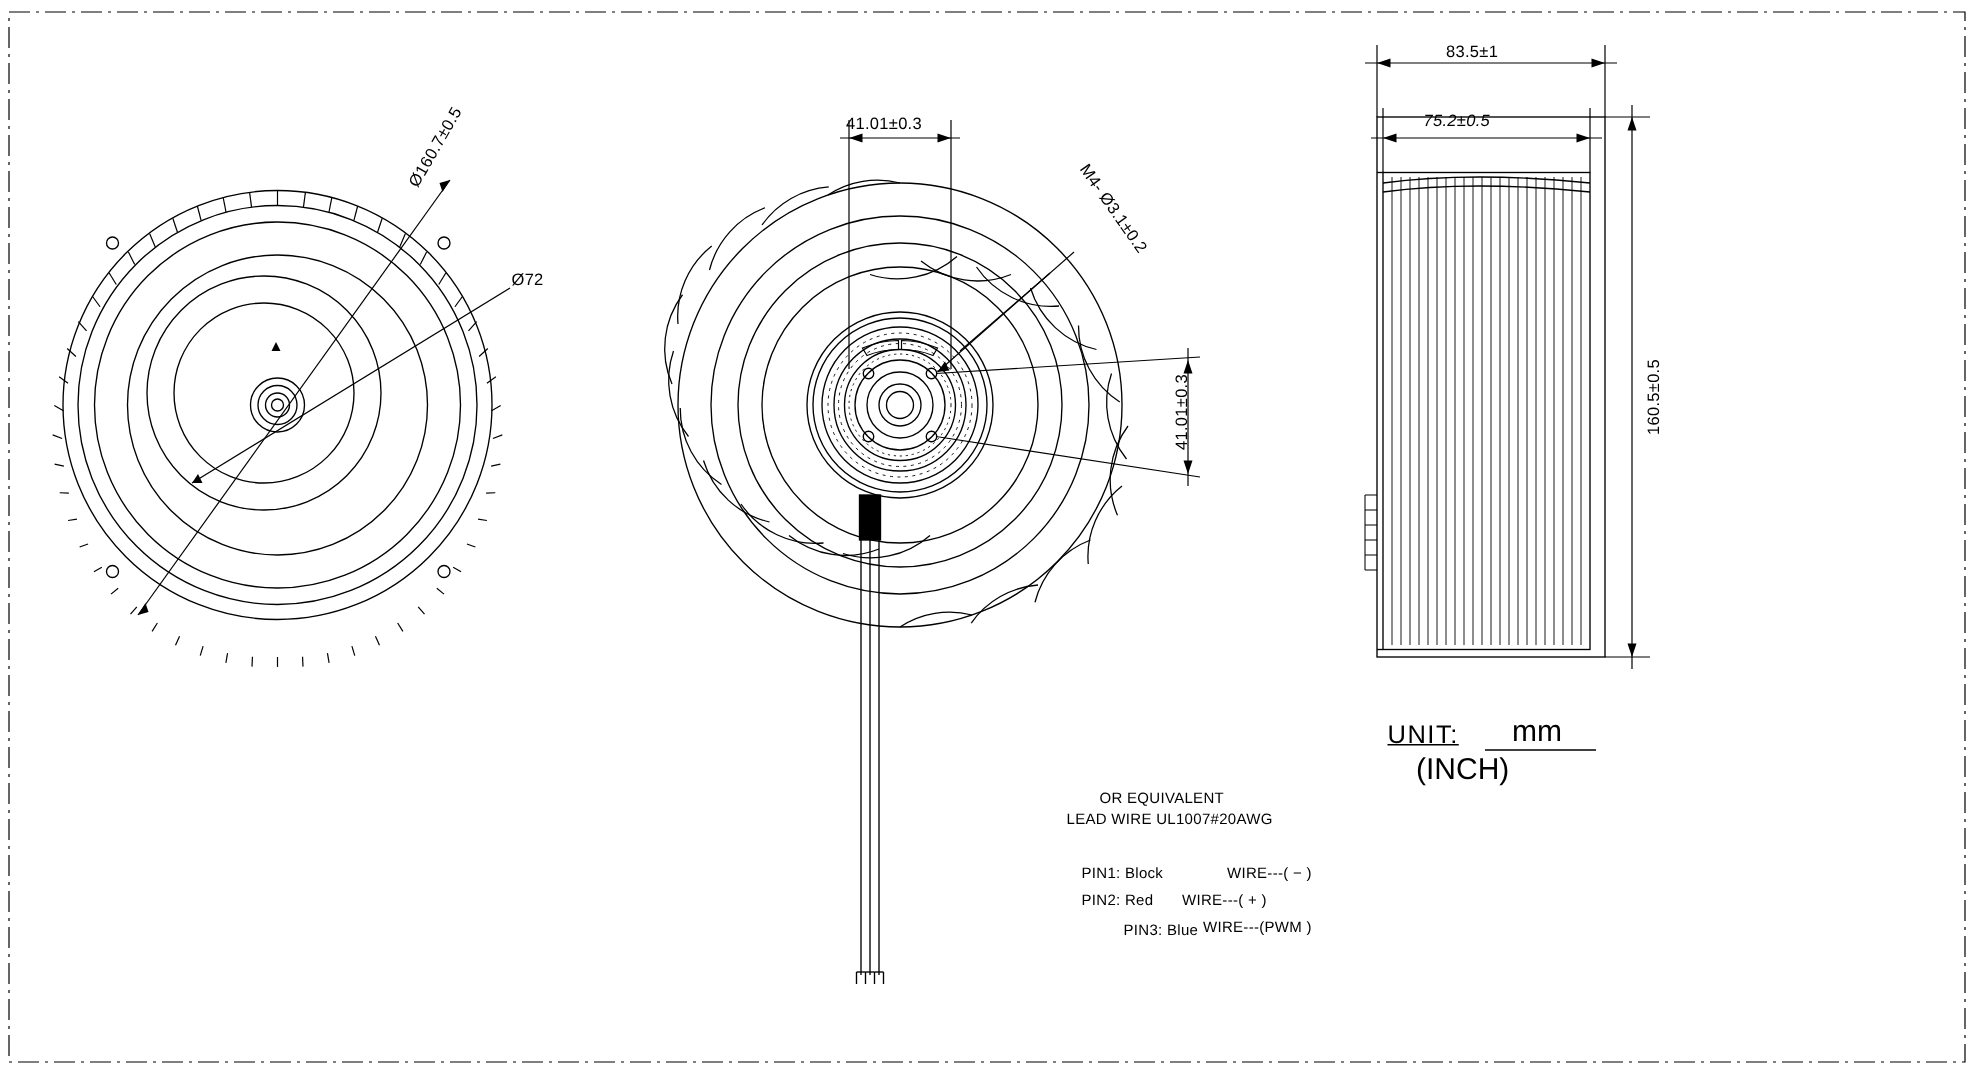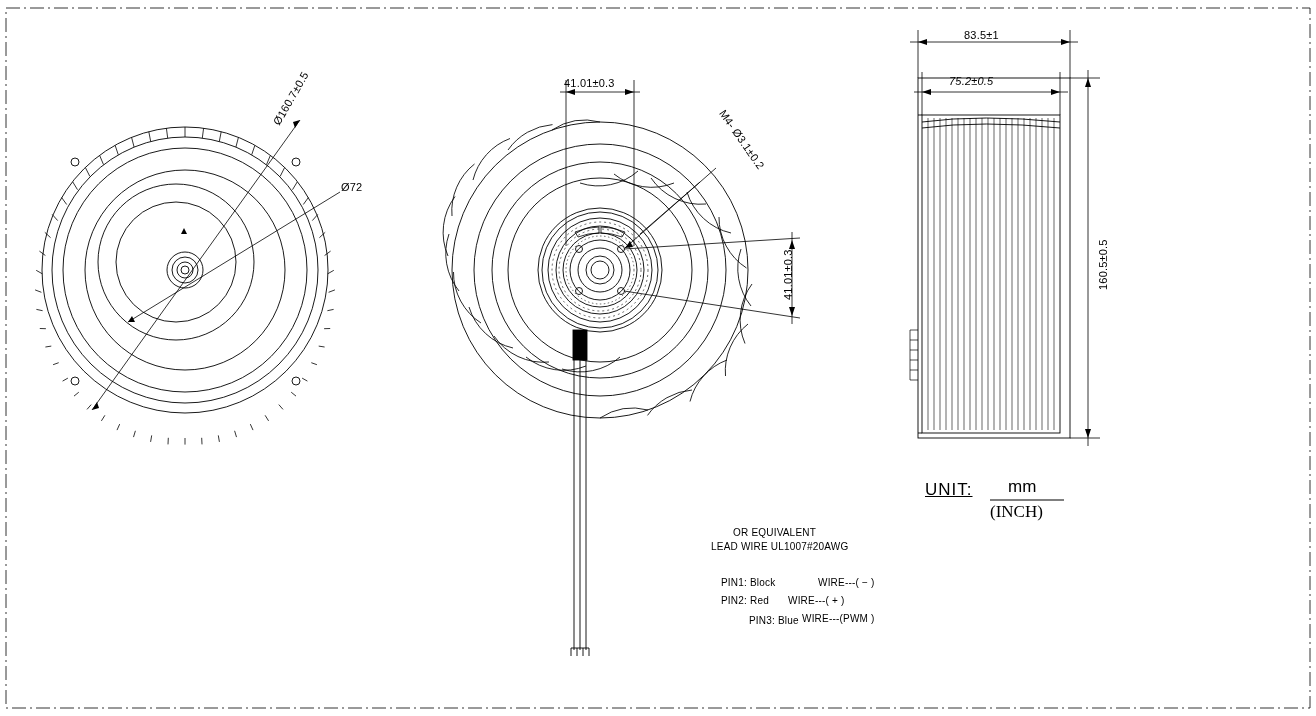--- a/index.html
+++ b/index.html
@@ -34,21 +34,21 @@
   .note {
     font-size: 10px;
     letter-spacing: 0.2px;
   }
   .unit-label {
     font-size: 17px;
     letter-spacing: 1px;
     text-decoration: underline;
   }
   .unit-num {
-    font-size: 17px;
+    font-size: 20px;
   }
   .rot-n60 { transform: rotate(-60deg); transform-origin: left bottom; }
   .rot-55 { transform: rotate(55deg); transform-origin: left top; }
   .rot-90 { transform: rotate(-90deg); transform-origin: left top; }
 </style>
 </head>
 <body>
 
 <svg id="sheet" viewBox="0 0 1316 716" xmlns="http://www.w3.org/2000/svg">
   <rect x="0" y="0" width="1316" height="716" fill="#ffffff"></rect>
@@ -321,13 +321,13 @@
 
 <div class="txt note" style="left:721px; top:578px;">PIN1: Block</div>
 <div class="txt note" style="left:818px; top:578px;">WIRE---( − )</div>
 <div class="txt note" style="left:721px; top:596px;">PIN2: Red</div>
 <div class="txt note" style="left:788px; top:596px;">WIRE---( + )</div>
 <div class="txt note" style="left:721px; top:616px;margin-left:28px;">PIN3: Blue</div>
 <div class="txt note" style="left:802px; top:614px;text-align:right;">WIRE---(PWM )</div>
 
 <div class="txt unit-label" style="left:925px; top:481px;">UNIT:</div>
 <div class="txt unit-num" style="left:1008px; top:478px;">mm</div>
-<div class="txt unit-num" style="left:990px; top:503px;font-family:Liberation Serif, serif;">(INCH)</div>
+<div class="txt unit-num" style="left:944px; top:503px;">(INCH)</div>
 
 </body></html>

